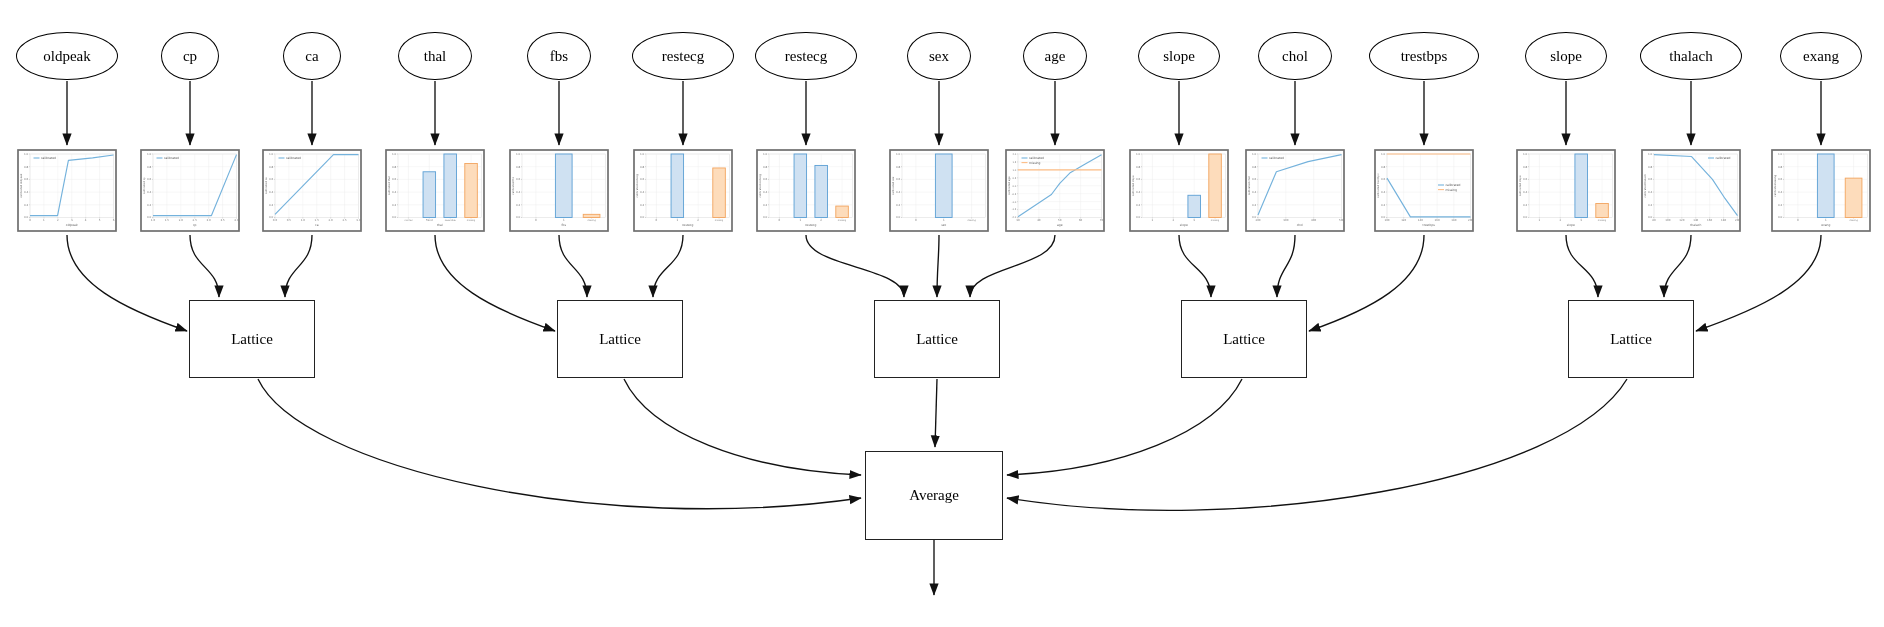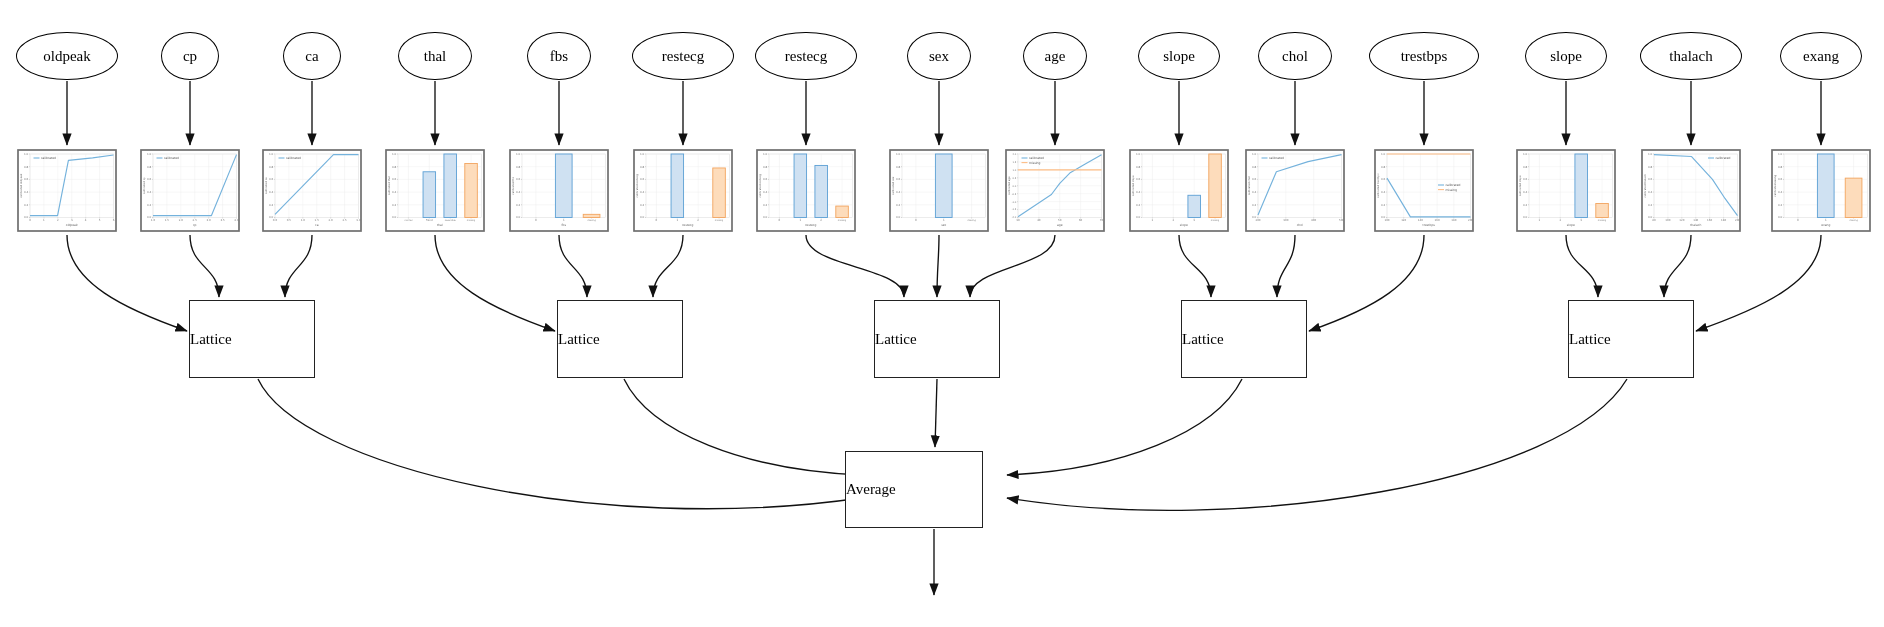--- a/index.html
+++ b/index.html
@@ -2,21 +2,21 @@
 <html><head>
 <meta charset="utf-8">
 <style>
   html,body{margin:0;padding:0;background:#ffffff;}
   #canvas{position:relative;width:1884px;height:627px;background:#ffffff;overflow:hidden;
           font-family:"Liberation Serif","DejaVu Serif",serif;margin-top:28px;}
   .node-ellipse{position:absolute;border:1.3px solid #000;border-radius:50%;
                 display:flex;align-items:center;justify-content:center;background:#fff;
                 font-size:15px;color:#000;box-sizing:border-box;}
   .node-box{position:absolute;border:1.4px solid #222;background:#fff;display:flex;
-            align-items:center;font-size:15px;color:#000;box-sizing:border-box;}
+            align-items:center;justify-content:center;font-size:15px;color:#000;box-sizing:border-box;}
   .mini-chart{position:absolute;}
   .mini-chart svg{display:block;}
   #edges{position:absolute;left:0;top:0;pointer-events:none;}
 </style>
 </head>
 <body>
 
 <div id="canvas">
   <svg id="edges" width="1884" height="627" viewBox="0 0 1884 627">
     <defs>
@@ -775,16 +775,16 @@
     </div>
     <div class="node-box" style="left: 874px; top: 272px; width: 126px; height: 78px;">
       <span>Lattice</span>
     </div>
     <div class="node-box" style="left: 1181px; top: 272px; width: 126px; height: 78px;">
       <span>Lattice</span>
     </div>
     <div class="node-box" style="left: 1568px; top: 272px; width: 126px; height: 78px;">
       <span>Lattice</span>
     </div>
-    <div class="node-box" style="left: 845px; top: 423px; width: 138px; height: 77px;">
+    <div class="node-box" style="left: 865px; top: 423px; width: 138px; height: 89px;">
       <span>Average</span>
     </div>
   </div>
 
 </body></html>

